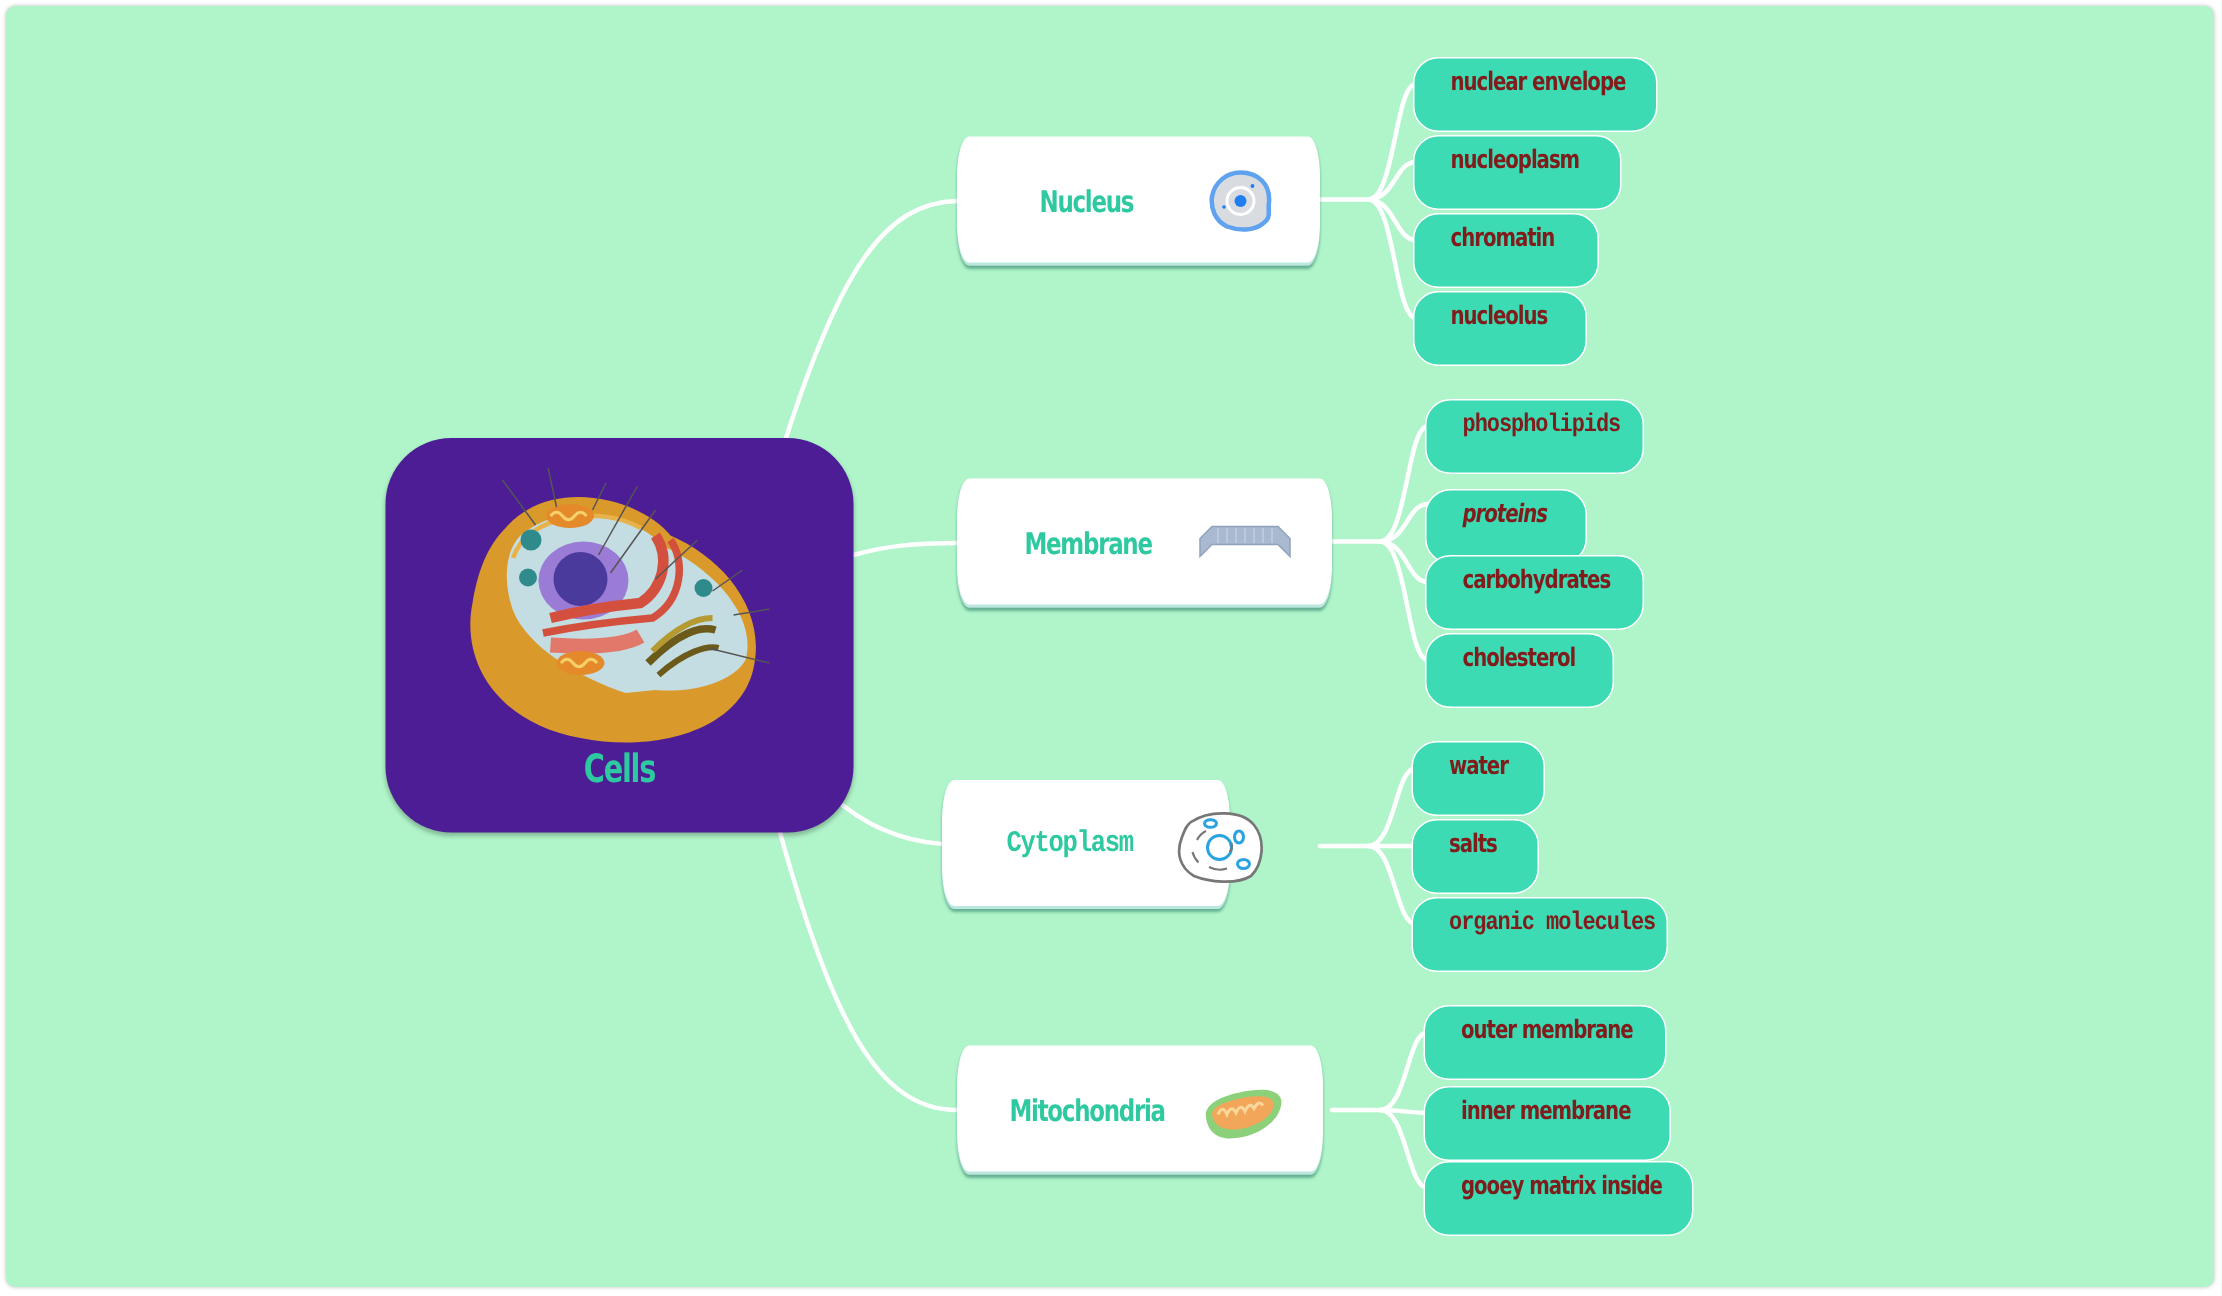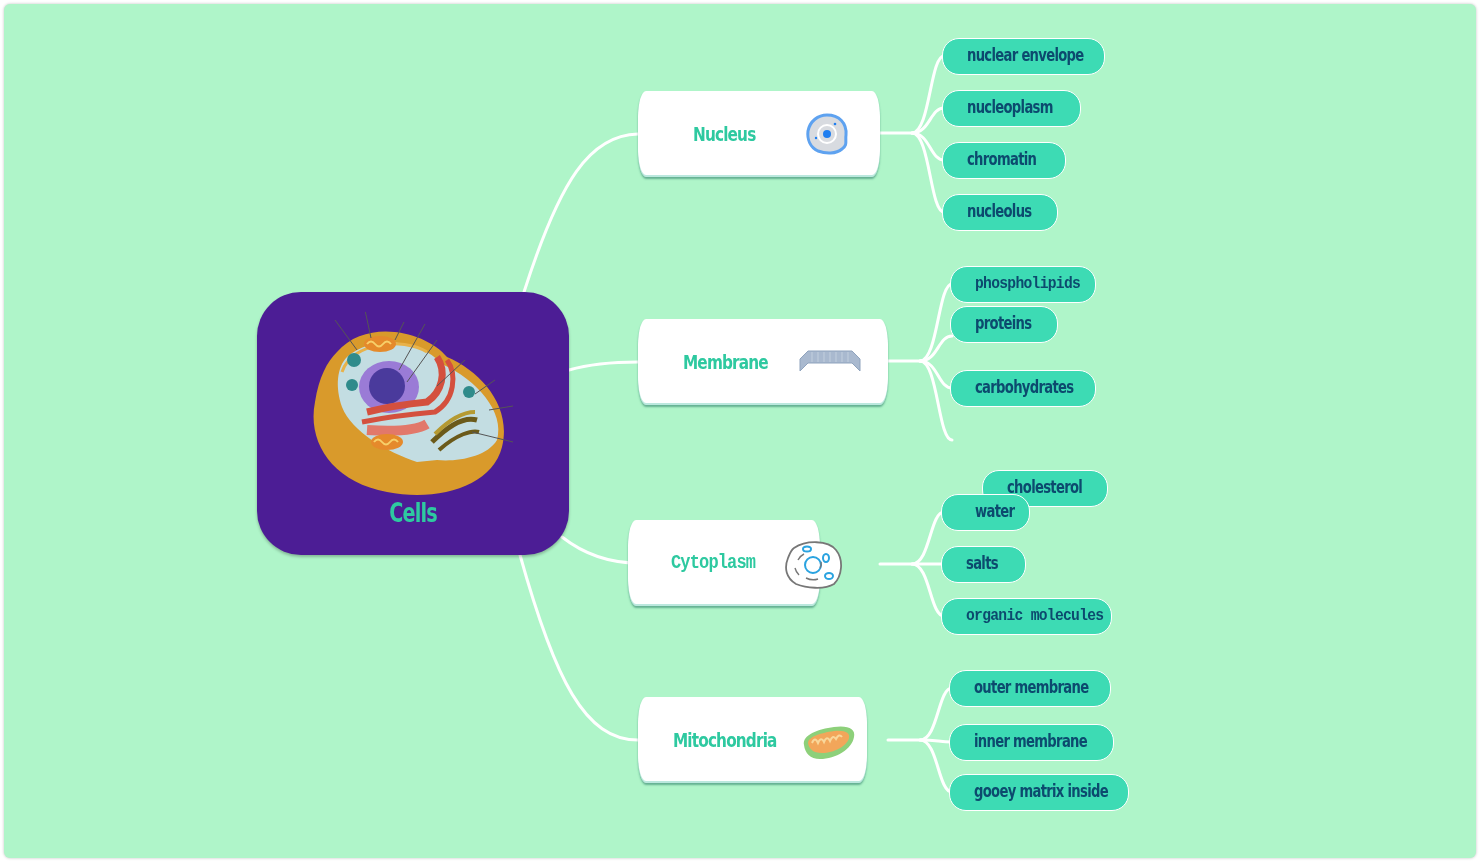--- a/index.html
+++ b/index.html
@@ -5,21 +5,21 @@
   html,body{margin:0;padding:0;background:#ffffff;}
   body{width:1481px;height:864px;position:relative;overflow:hidden;font-family:"DejaVu Sans Condensed","DejaVu Sans",sans-serif;}
   #canvas{position:absolute;left:4px;top:4px;width:1472px;height:854px;background:#aff5c9;border-radius:6px;box-shadow:0 0 3px rgba(0,0,0,0.25);}
   #links{position:absolute;left:0;top:0;width:1481px;height:864px;pointer-events:none;}
   .root{position:absolute;left:257px;top:292px;width:312px;height:263px;background:#4c1d95;border-radius:44px;box-shadow:0 2px 3px rgba(0,0,0,0.25);}
   .root-title{position:absolute;left:0;right:0;top:500px;text-align:center;color:#2ec9a0;font-weight:bold;font-size:26px;letter-spacing:-1px;transform:scaleX(0.82);}
   .root svg{position:absolute;left:50px;top:20px;}
   .branch{position:absolute;height:86px;background:#fff;border-radius:8px/26px;box-shadow:0 2px 2px rgba(40,120,100,0.55), inset 0 -2px 0 rgba(60,190,160,0.35);}
   .branch-label{position:absolute;top:0;height:86px;line-height:86px;color:#2ec9a0;font-weight:bold;font-size:20px;letter-spacing:-1px;white-space:nowrap;transform:scaleX(0.85);transform-origin:left center;}
   .branch-icon{position:absolute;}
-  .leaf{position:absolute;height:37px;line-height:33px;background:#3ddbb4;border:1.5px solid #ffffff;border-radius:17px;color:#0c4a6e;font-weight:bold;font-size:17px;letter-spacing:-0.8px;white-space:nowrap;box-sizing:border-box;padding-left:24px;}
+  .leaf{position:absolute;height:50px;line-height:33px;background:#3ddbb4;border:1.5px solid #ffffff;border-radius:17px;color:#7f1d1d;font-weight:bold;font-size:17px;letter-spacing:-0.8px;white-space:nowrap;box-sizing:border-box;padding-left:24px;}
   .leaf span{display:inline-block;transform:scaleX(0.86);transform-origin:left center;}
 </style>
 </head>
 <body>
 
 <div id="canvas"></div>
 
 <svg id="links" width="1481" height="864">
   <g fill="none" stroke="#ffffff" stroke-width="3" stroke-linecap="round">
 
@@ -127,38 +127,38 @@
     <ellipse cx="45" cy="38" rx="4" ry="3" fill="none" stroke="#2aa3e0" stroke-width="2"></ellipse>
     <g fill="none" stroke="#777" stroke-width="1.4">
       <path d="M14 22 q2 -4 6 -6"></path>
         <path d="M11 30 q1 4 4 7"></path>
         <path d="M22 40 q6 3 12 1"></path>
         <path d="M36 30 q2 -3 1 -6"></path>
     </g>
   </svg>
 </div>
 
-<div class="branch" style="left:638px;top:697px;width:217px;padding-left:12px;">
+<div class="branch" style="left:638px;top:697px;width:244px;">
   <div class="branch-label" style="left:35px;">Mitochondria</div>
   <svg class="branch-icon" style="left:162px;top:24px;" width="58" height="40" viewBox="0 0 58 40">
     <path d="M4 24 C2 14, 18 8, 34 6 C48 4, 56 8, 54 16 C52 28, 36 38, 20 38 C10 38, 5 32, 4 24Z" fill="#8dd07a"></path>
     <path d="M8 22 C8 16, 20 12, 34 10 C46 9, 50 12, 49 17 C47 25, 34 32, 22 32 C13 32, 9 28, 8 22Z" fill="#f2a65a"></path>
     <path d="M12 22 q3 -7 6 0 q3 -7 6 -1 q3 -7 6 -1 q3 -7 6 -2 q3 -6 6 -2" fill="none" stroke="#f9d79a" stroke-width="2"></path>
   </svg>
 </div>
 
 <div class="leaf" style="left:942px;top:38px;width:163px;"><span>nuclear envelope</span></div>
 <div class="leaf" style="left:942px;top:90px;width:139px;"><span>nucleoplasm</span></div>
 <div class="leaf" style="left:942px;top:142px;width:124px;"><span>chromatin</span></div>
 <div class="leaf" style="left:942px;top:194px;width:116px;"><span>nucleolus</span></div>
 
 <div class="leaf" style="left:950px;top:266px;width:146px;font-family:Liberation Mono, monospace;"><span>phospholipids</span></div>
-<div class="leaf" style="left:950px;top:306px;width:108px;"><span>proteins</span></div>
+<div class="leaf" style="left:950px;top:326px;width:108px;font-style:italic;"><span>proteins</span></div>
 <div class="leaf" style="left:950px;top:370px;width:146px;"><span>carbohydrates</span></div>
-<div class="leaf" style="left:982px;top:422px;width:126px;margin-top:48px;"><span>cholesterol</span></div>
+<div class="leaf" style="left:950px;top:422px;width:126px;"><span>cholesterol</span></div>
 
-<div class="leaf" style="left:941px;top:494px;width:89px;text-align:center;"><span>water</span></div>
+<div class="leaf" style="left:941px;top:494px;width:89px;"><span>water</span></div>
 <div class="leaf" style="left:941px;top:546px;width:85px;"><span>salts</span></div>
 <div class="leaf" style="left:941px;top:598px;width:171px;font-family:Liberation Mono, monospace;"><span>organic molecules</span></div>
 
 <div class="leaf" style="left:949px;top:670px;width:162px;"><span>outer membrane</span></div>
 <div class="leaf" style="left:949px;top:724px;width:165px;"><span>inner membrane</span></div>
 <div class="leaf" style="left:949px;top:774px;width:180px;"><span>gooey matrix inside</span></div>
 
 </body></html>

